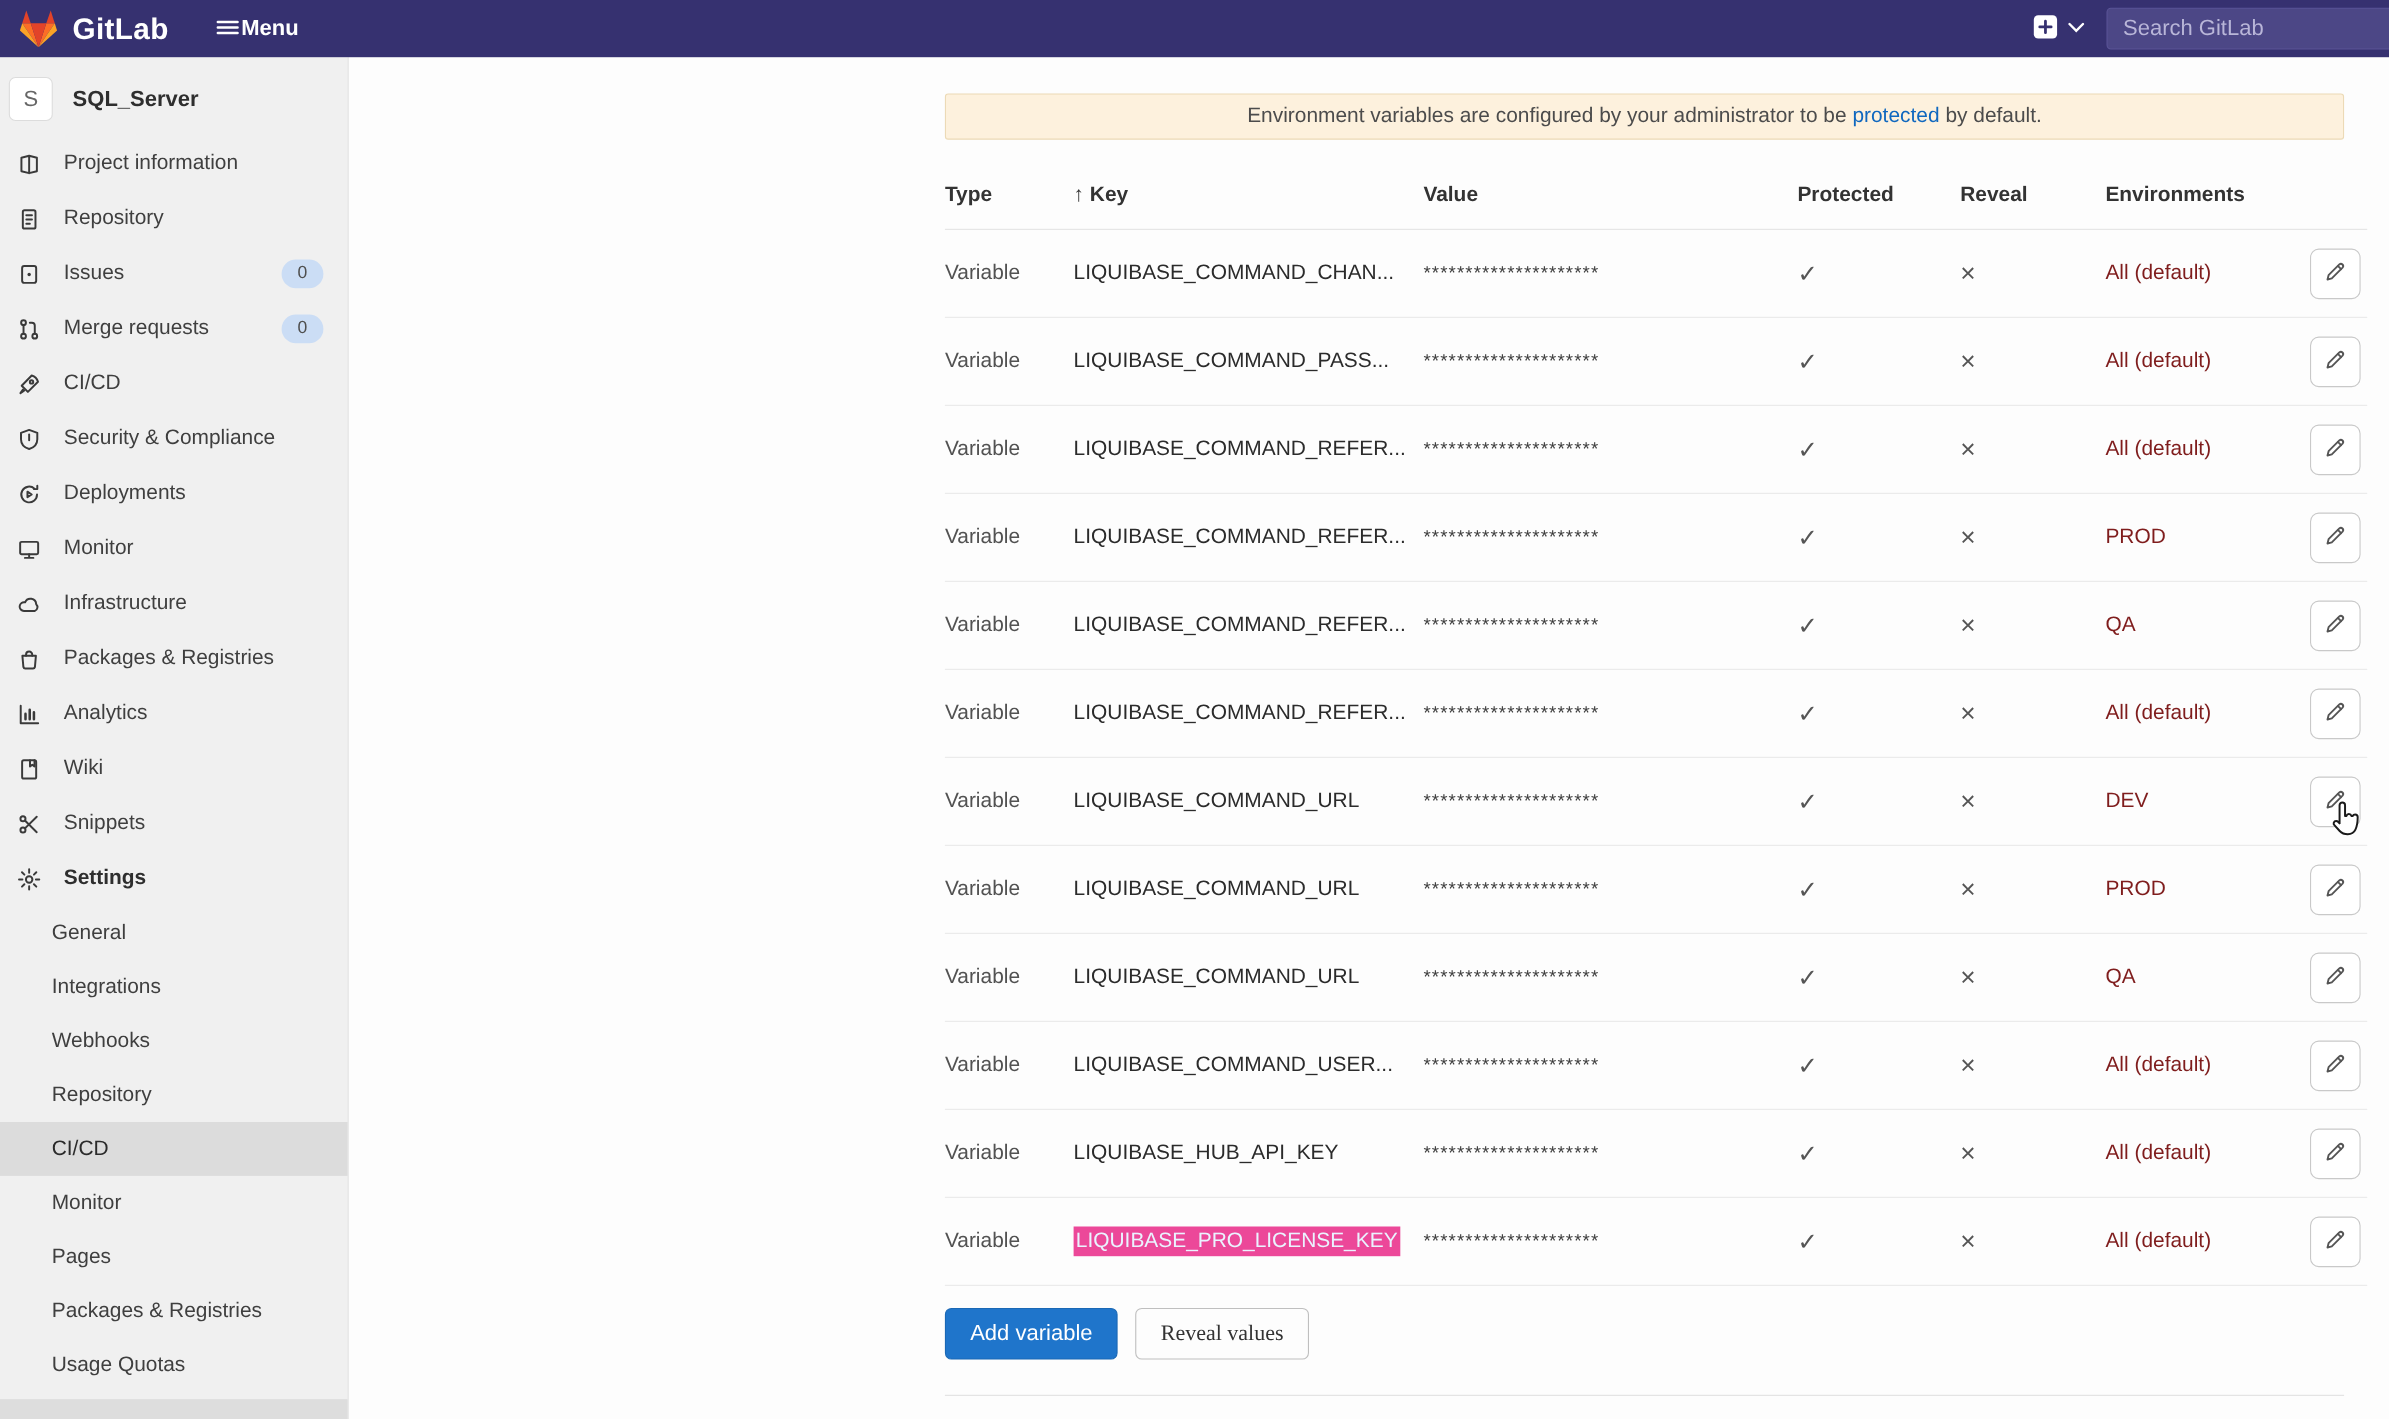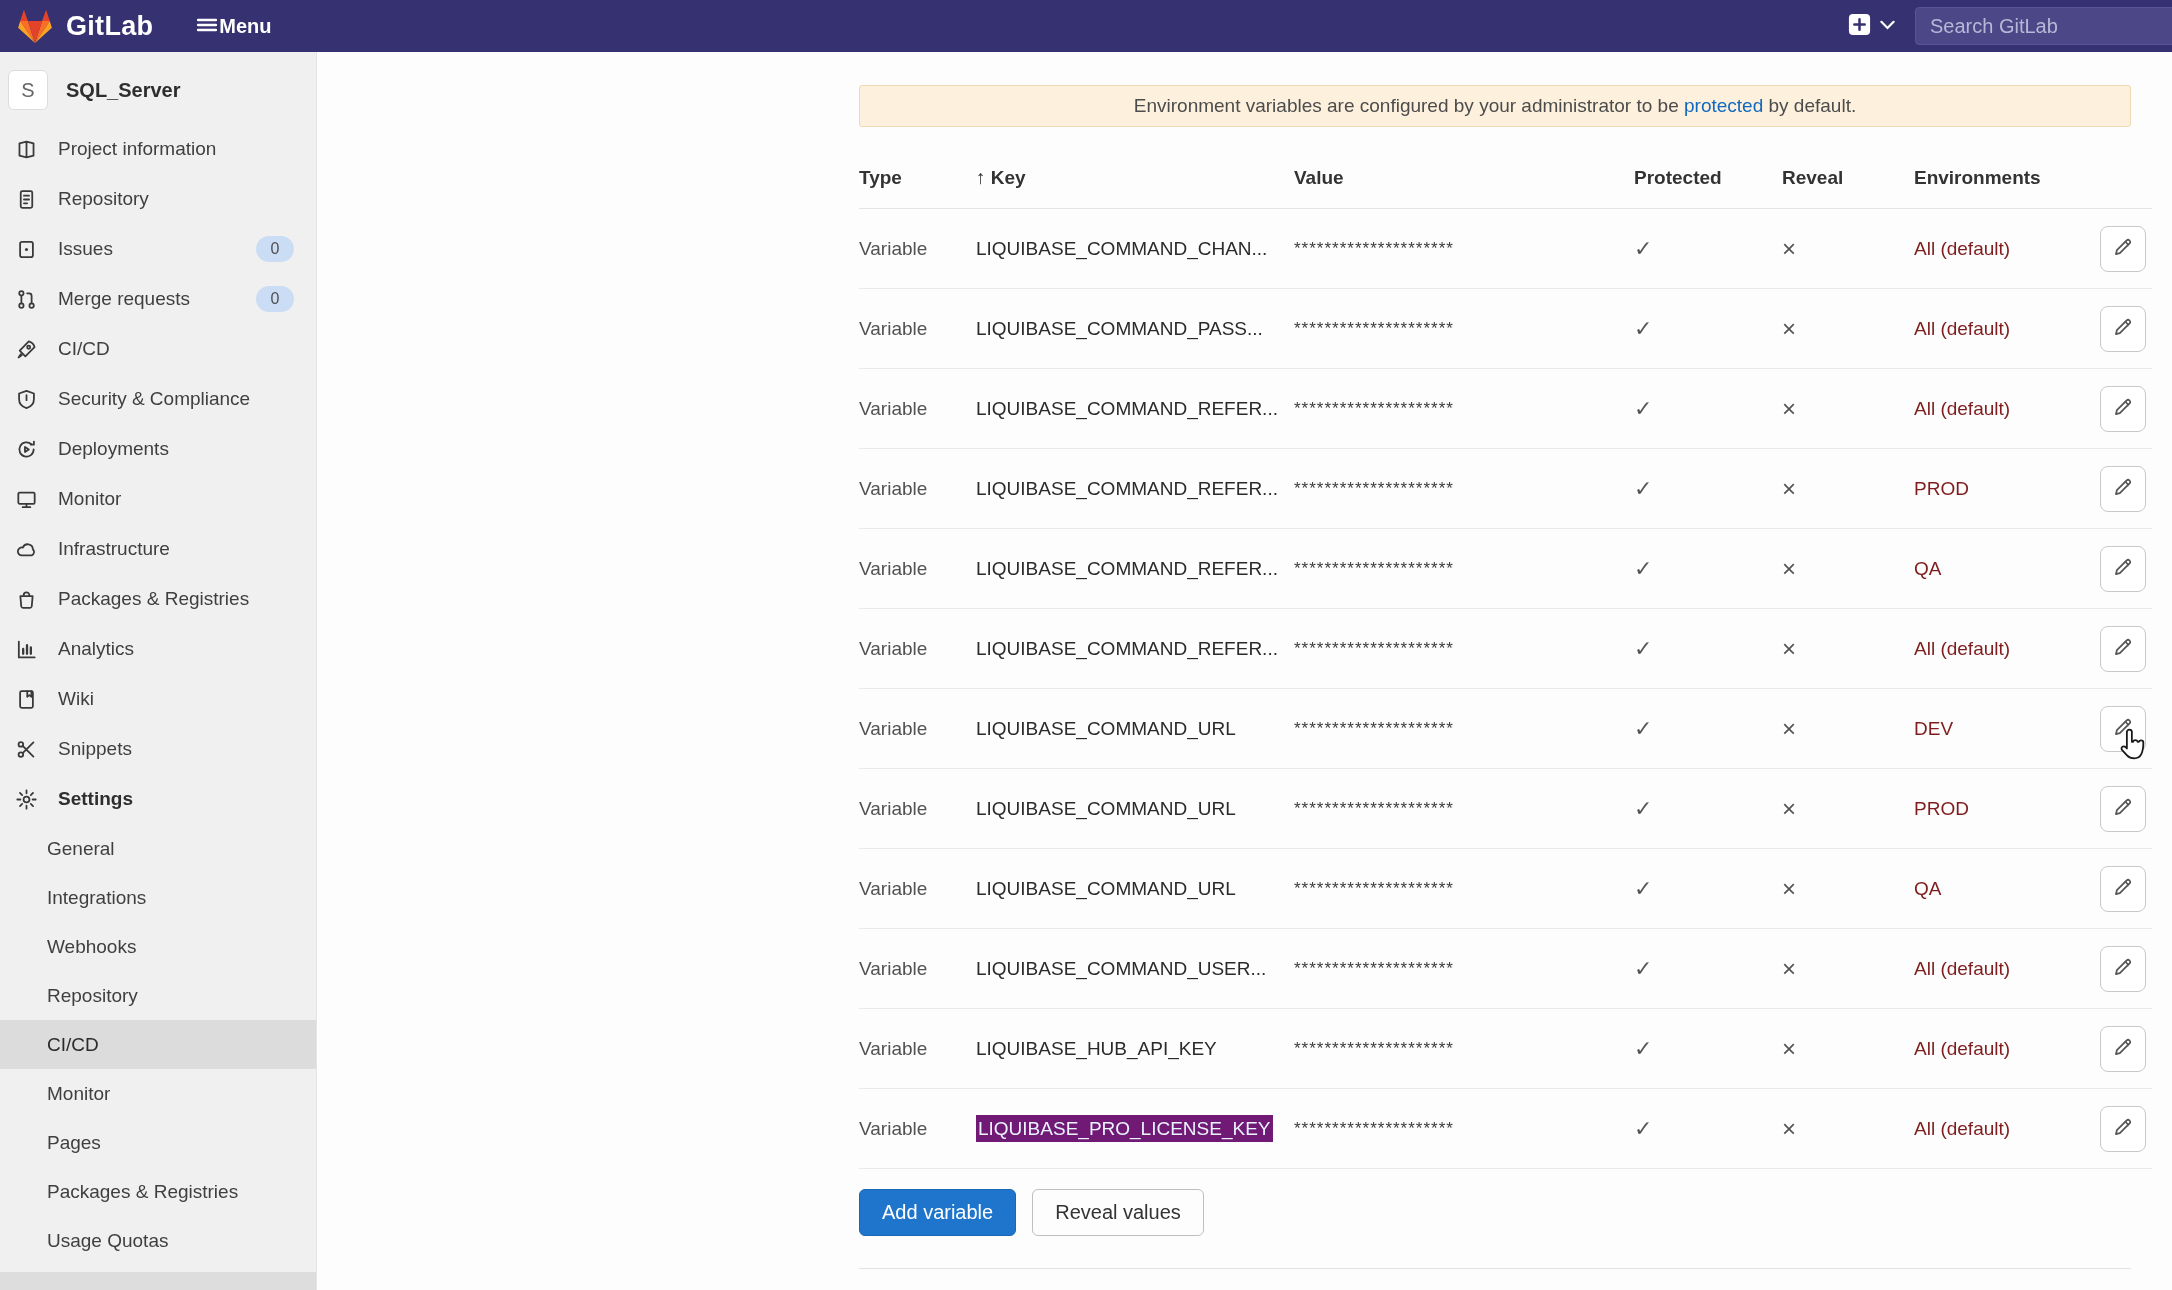--- a/index.html
+++ b/index.html
@@ -69,40 +69,40 @@
   .trow { display:flex; align-items:center; height:80px; border-bottom:1px solid #e9e9e9; background:transparent; }
   .c1 { width:117px; }
   .c2 { width:318px; }
   .c3 { width:332px; }
   .c4 { width:148px; padding-left:8px; }
   .c5 { width:140px; padding-left:8px; }
   .c6 { width:180px; }
   .c7 { width:58px; display:flex; justify-content:center; }
   .cell-type { font-size:19px; color:#525252; }
   .key-text { font-size:19px; color:#2b2b2b; white-space:nowrap; }
-  .key-text.selected { background:#701a75; color:#eaf3ff; padding:3px 2px; }
+  .key-text.selected { background:#ec4899; color:#eaf3ff; padding:3px 2px; }
   .cell-value { font-size:17px; color:#3c3c3c; letter-spacing:1px; }
   .check-glyph { font-size:22px; color:#555; }
   .cross-glyph { font-size:24px; color:#555; }
   .cell-env { font-size:19px; color:#7f1d1d; }
   .edit-btn {
     width:46px; height:46px; background:#fff; border:1px solid #c9c9c9; border-radius:8px;
     display:flex; align-items:center; justify-content:center; cursor:pointer;
   }
 
   .actions { margin-top:20px; display:flex; align-items:center; gap:16px; }
   .btn-primary {
     background:#1f75cb; color:#fff; border:1px solid #1a68b5; border-radius:6px;
     height:47px; padding:0 22px; font-size:20px; font-weight:500; cursor:pointer;
     font-family:"Liberation Sans", sans-serif;
   }
   .btn-secondary {
     background:#fdfdfd; color:#333; border:1px solid #bfbfbf; border-radius:6px;
     height:47px; padding:0 22px; font-size:20px; cursor:pointer;
-    font-family:Liberation Sans, sans-serif;
+    font-family:Liberation Serif, serif;
   }
   .bottom-divider { margin-top:32px; width:1272px; border-top:1px solid #e2e2e2; }
 
   .cursor-overlay { position:absolute; left:2114px; top:726px; z-index:20; pointer-events:none; }
 </style>
 </head>
 <body>
 
 <header class="topbar">
   <div class="logo-wrap">

